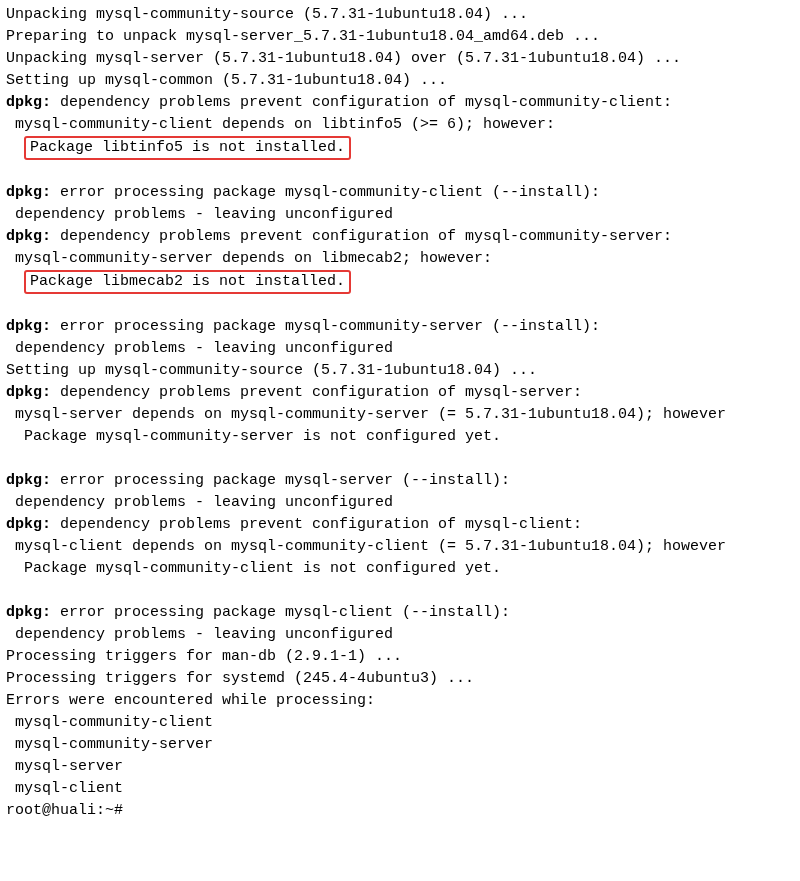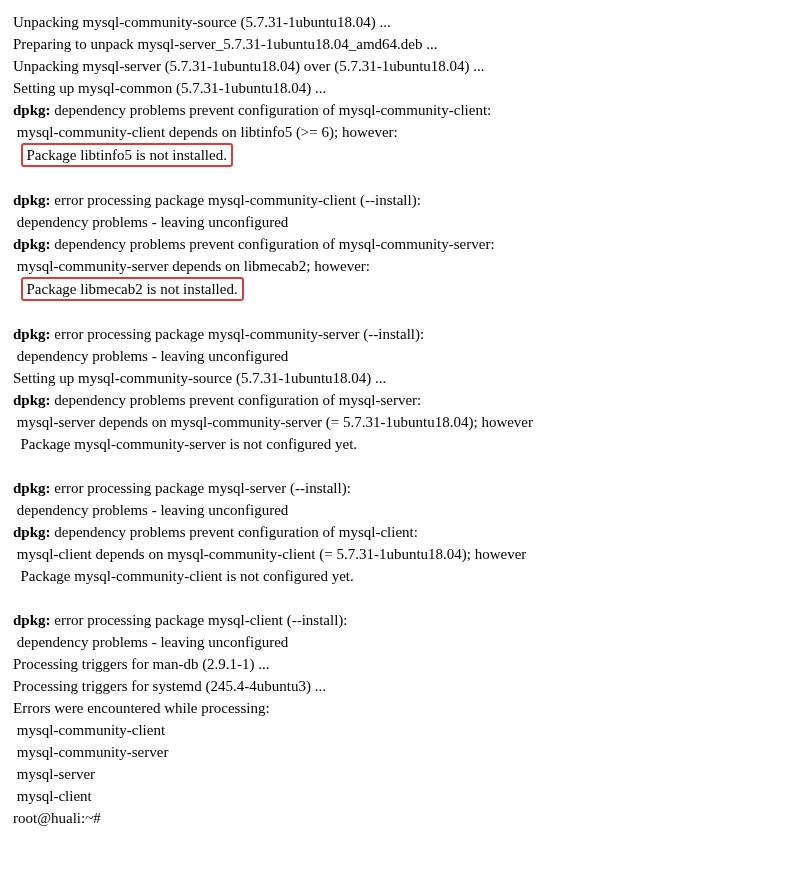--- a/index.html
+++ b/index.html
@@ -2,25 +2,25 @@
 <html><head>
 <meta charset="utf-8">
 <style>
   html, body {
     margin: 0;
     padding: 0;
     background: #ffffff;
     width: 800px;
   }
   pre.terminal {
-    font-family: Liberation Serif, serif;
+    font-family: Liberation Mono, monospace;
     font-size: 15px;
     line-height: 22px;
     color: #000000;
-    margin: 7px;
+    margin: 0;
     padding: 4px 6px 6px 6px;
     white-space: pre;
     overflow: hidden;
   }
   .b { font-weight: bold; }
   .hl {
     border: 2px solid #e53935;
     border-radius: 3px;
     padding: 0 4px;
     display: inline-block;

